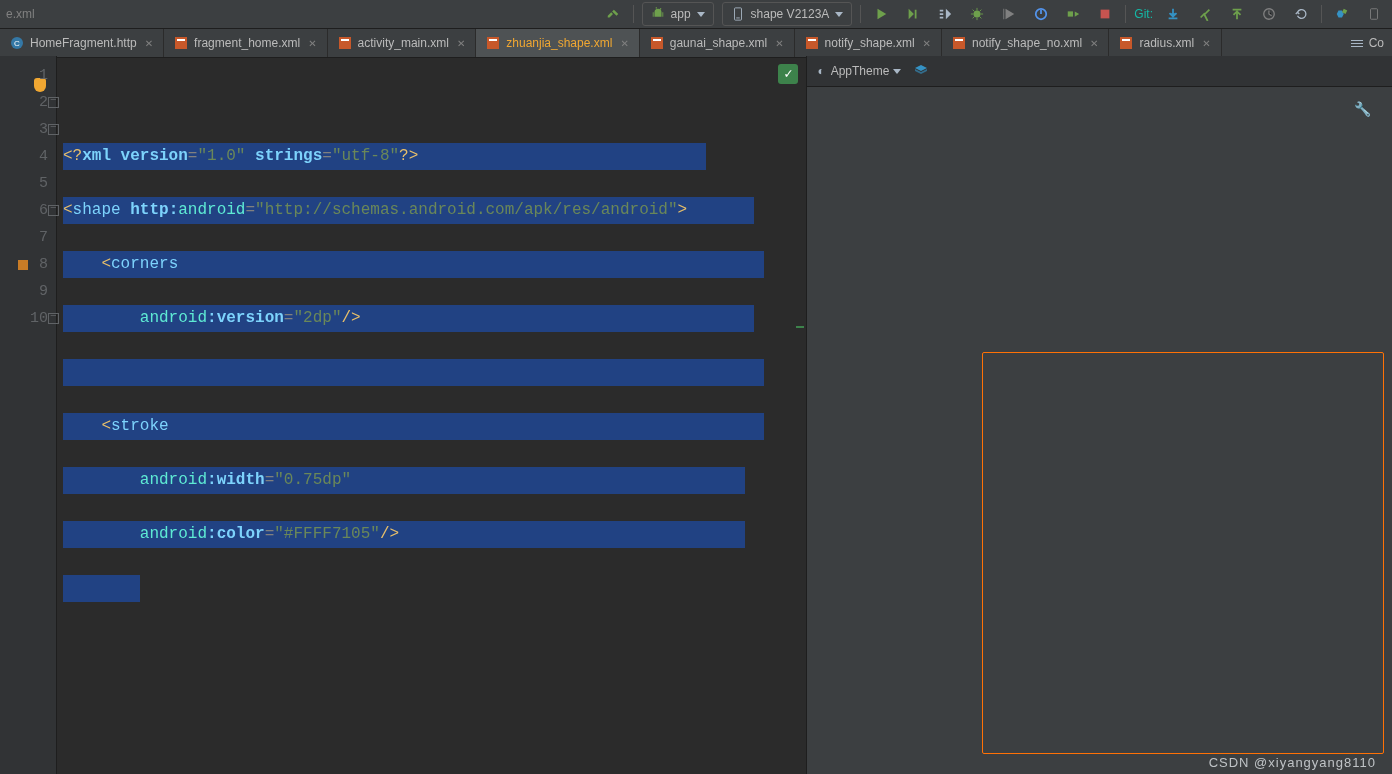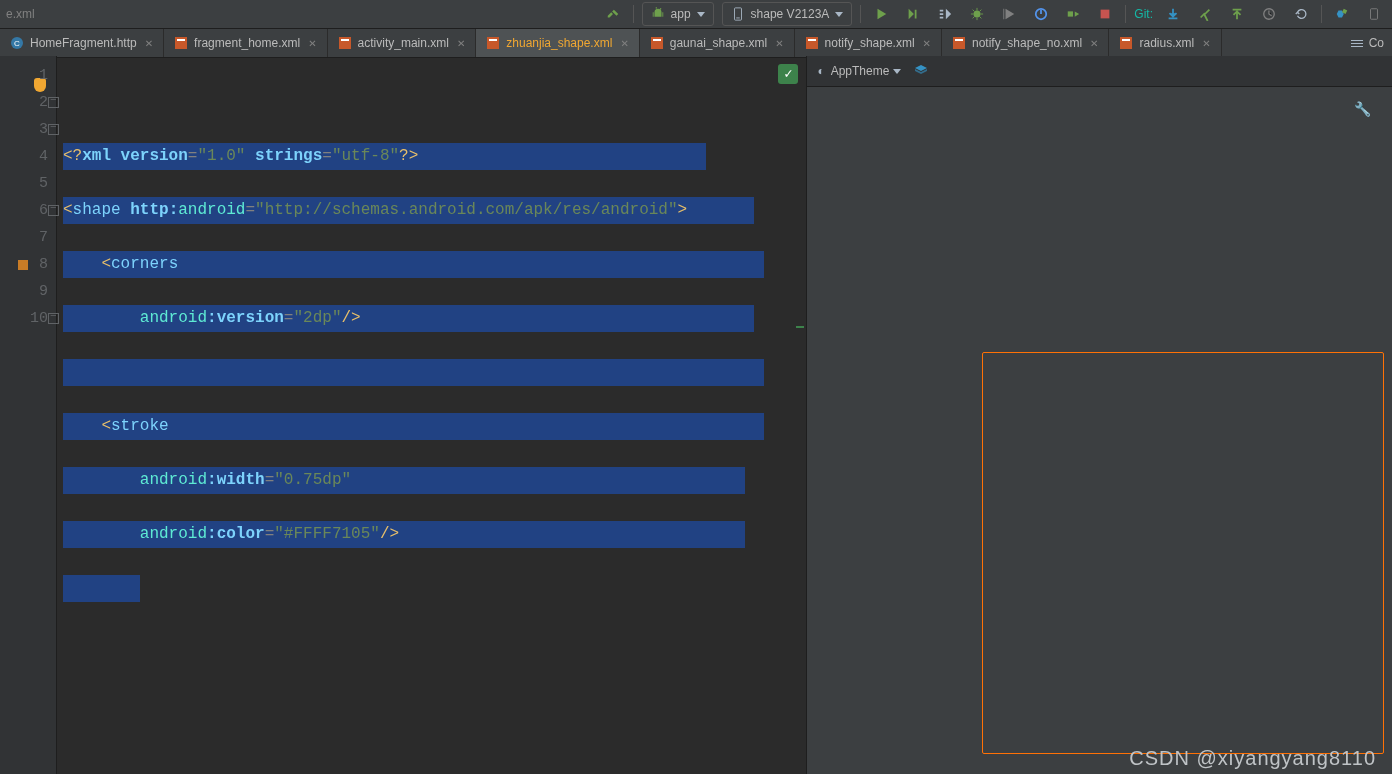--- a/index.html
+++ b/index.html
@@ -44,21 +44,21 @@
   .punct{color:#e8bf6a}
   .string{color:#6a8759}
   .grey{color:#808080}
   .check{position:absolute;top:8px;right:8px;width:20px;height:20px;border-radius:3px;background:#3d824b;display:flex;align-items:center;justify-content:center;color:#fff;font-size:14px}
   .stripe{position:absolute;right:2px;top:270px;width:8px;height:2px;background:#3d824b}
   
   .preview-toolbar{height:30px;border-bottom:1px solid #1e1e1e;display:flex;align-items:center;gap:6px;padding:0 10px;background:#313335}
   .preview-canvas{flex:1;position:relative;background:#3c3f41;overflow:hidden}
   .shape-preview{position:absolute;right:8px;bottom:20px;width:400px;height:400px;border:1px solid #ff7105;border-radius:2px}
   .wrench{position:absolute;right:20px;top:14px;color:#a9b7c6;font-size:14px}
-  .watermark{position:absolute;right:16px;bottom:4px;color:#bfc3c6;font-size:20px;letter-spacing:1px;pointer-events:none}
+  .watermark{position:absolute;right:16px;bottom:4px;color:#bfc3c6;font-size:13px;letter-spacing:1px;pointer-events:none}
   svg{display:block}
 </style>
 </head>
 <body>
 
 <div class="toolbar">
   <div class="left">e.xml</div>
   <div class="spacer"></div>
   <div class="tool-btn" style="color:#6ea04c">
     <svg class="icon" viewBox="0 0 16 16">

